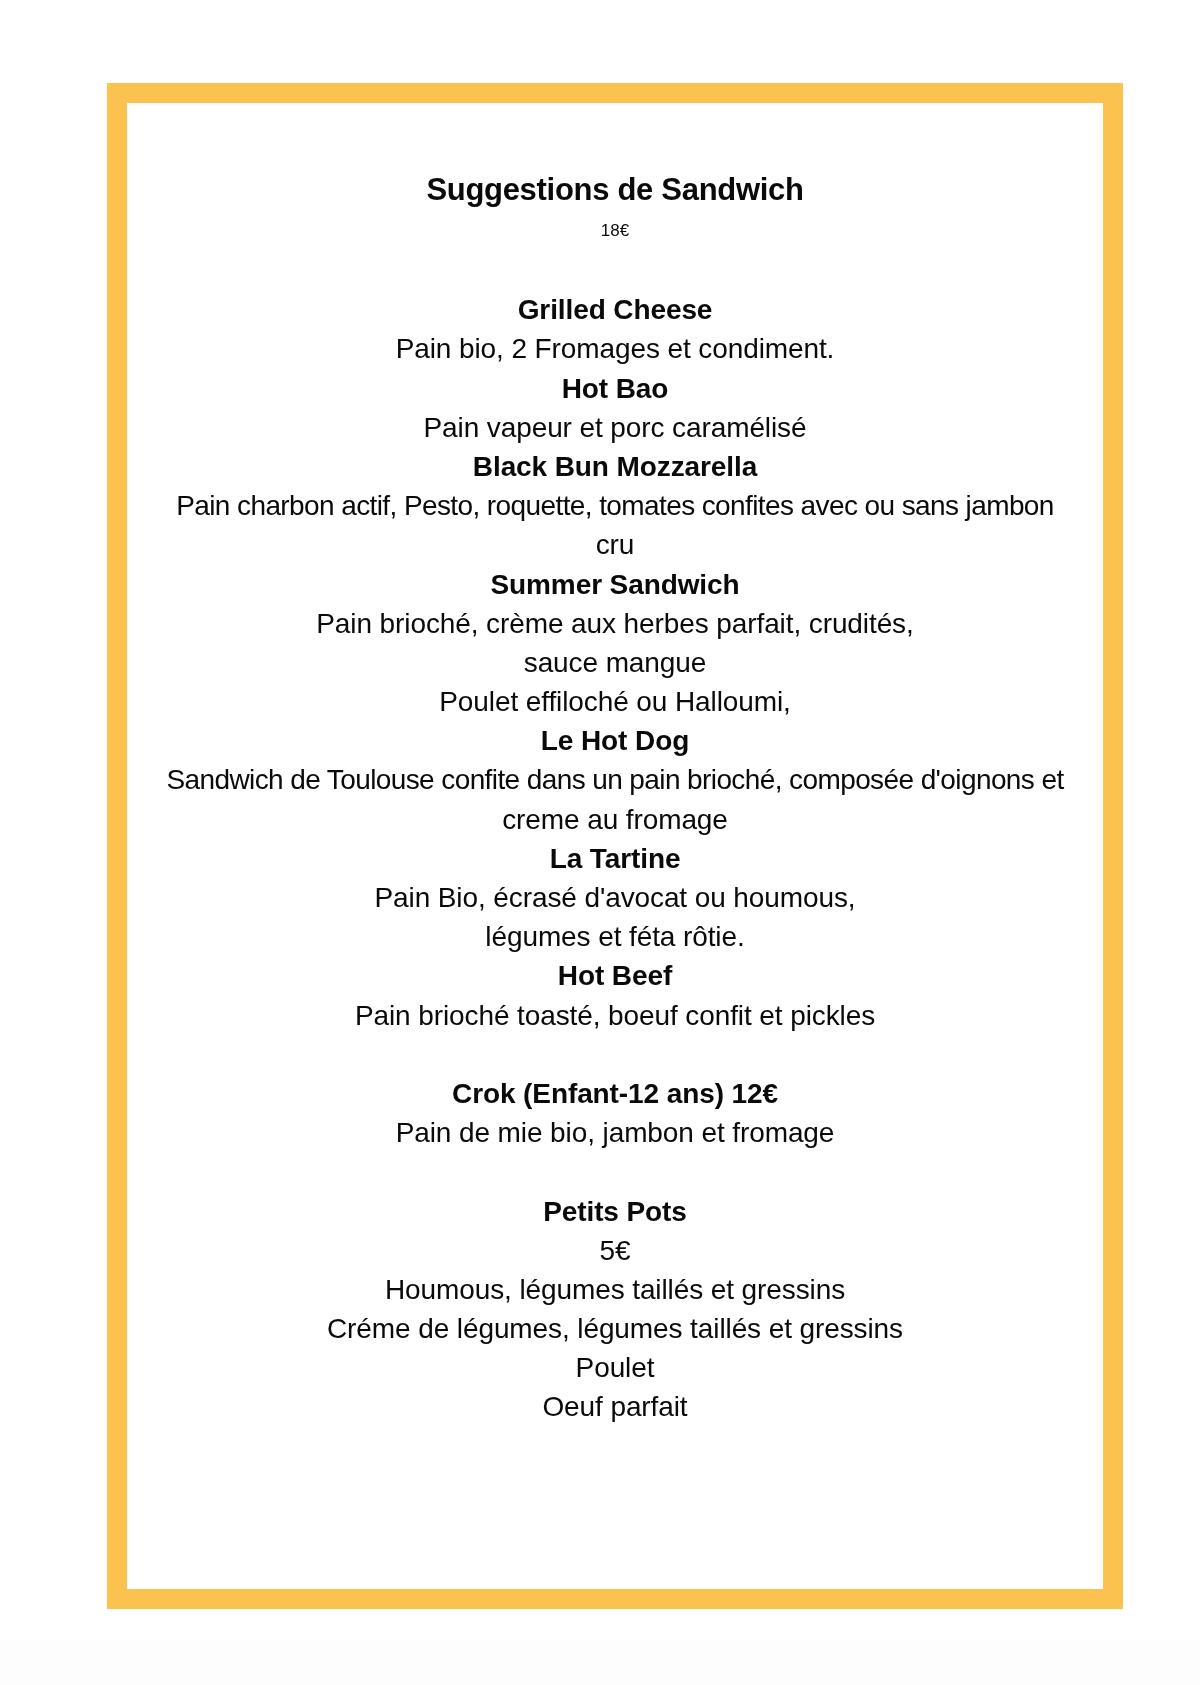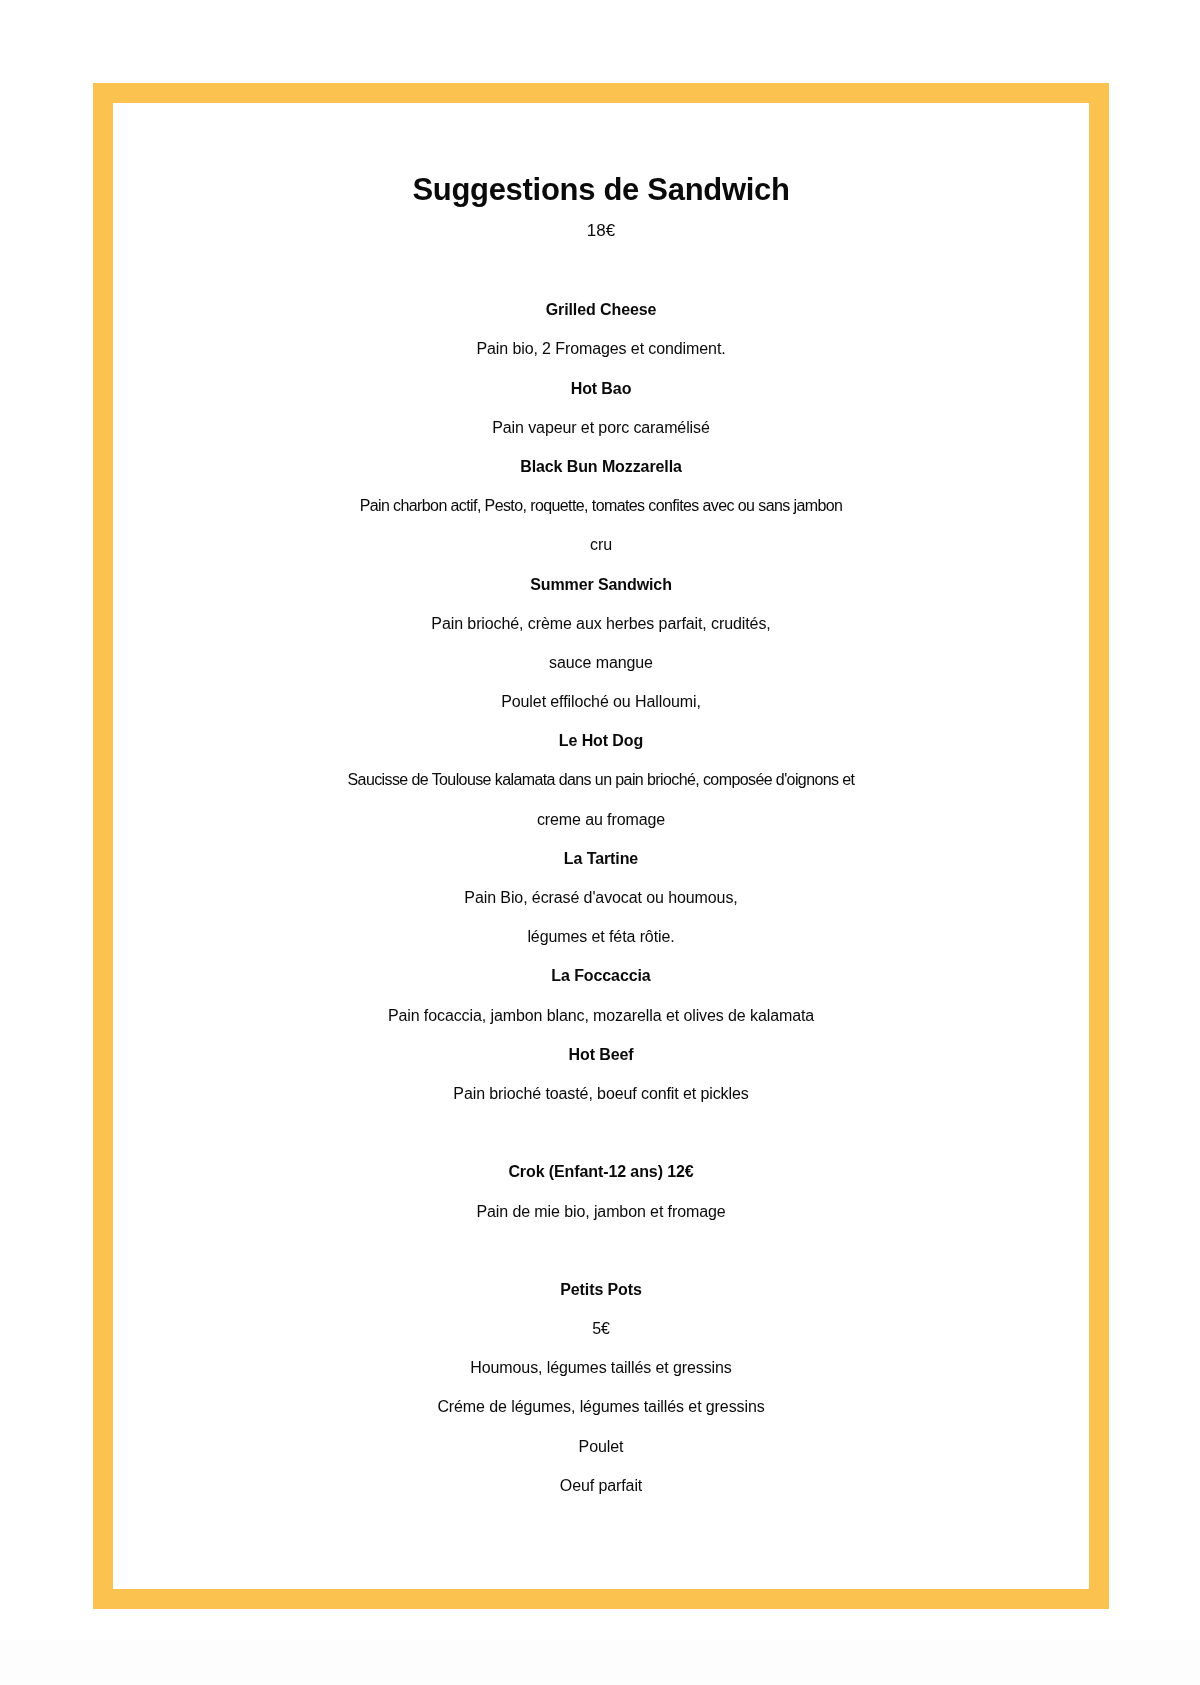--- a/index.html
+++ b/index.html
@@ -18,37 +18,37 @@
     .page-bottom {
       position: absolute;
       left: 0;
       top: 1640px;
       width: 1200px;
       height: 45px;
       background: #fdfdfd;
     }
     .menu-frame {
       position: absolute;
-      left: 93px;
+      left: 107px;
       top: 83px;
       width: 976px;
       height: 1486px;
       border: 20px solid #FCC24F;
       background: #ffffff;
     }
     .menu-content {
       position: absolute;
       left: 0;
       right: 0;
       top: 66px;
       text-align: center;
     }
     .line {
       display: block;
-      font-size: 16px;
+      font-size: 28px;
       line-height: 39.2px;
       height: 39.2px;
       white-space: nowrap;
       letter-spacing: -0.1px;
     }
     .title {
       display: block;
       font-size: 31px;
       font-weight: bold;
       line-height: 42px;
@@ -102,34 +102,30 @@
 
     <div>
       <span class="line item-name">Summer Sandwich</span>
       <span class="line">Pain brioché, crème aux herbes parfait, crudités,</span>
       <span class="line">sauce mangue</span>
       <span class="line">Poulet effiloché ou Halloumi,</span>
     </div>
 
     <div>
       <span class="line item-name">Le Hot Dog</span>
-      <span class="line condensed">Saucisse de Toulouse kalamata dans un pain brioché, composée d'oignons et</span>
+      <span class="line condensed">Sandwich de Toulouse confite dans un pain brioché, composée d'oignons et</span>
       <span class="line">creme au fromage</span>
     </div>
 
     <div>
       <span class="line item-name">La Tartine</span>
       <span class="line">Pain Bio, écrasé d'avocat ou houmous,</span>
       <span class="line">légumes et féta rôtie.</span>
     </div>
 
-    <div>
-      <span class="line item-name">La Foccaccia</span>
-      <span class="line">Pain focaccia, jambon blanc, mozarella et olives de kalamata</span>
-    </div>
 
     <div>
       <span class="line item-name">Hot Beef</span>
       <span class="line">Pain brioché toasté, boeuf confit et pickles</span>
     </div>
 
     <span class="spacer"></span>
 
     <div>
       <span class="line item-name">Crok (Enfant-12 ans) 12€</span>

